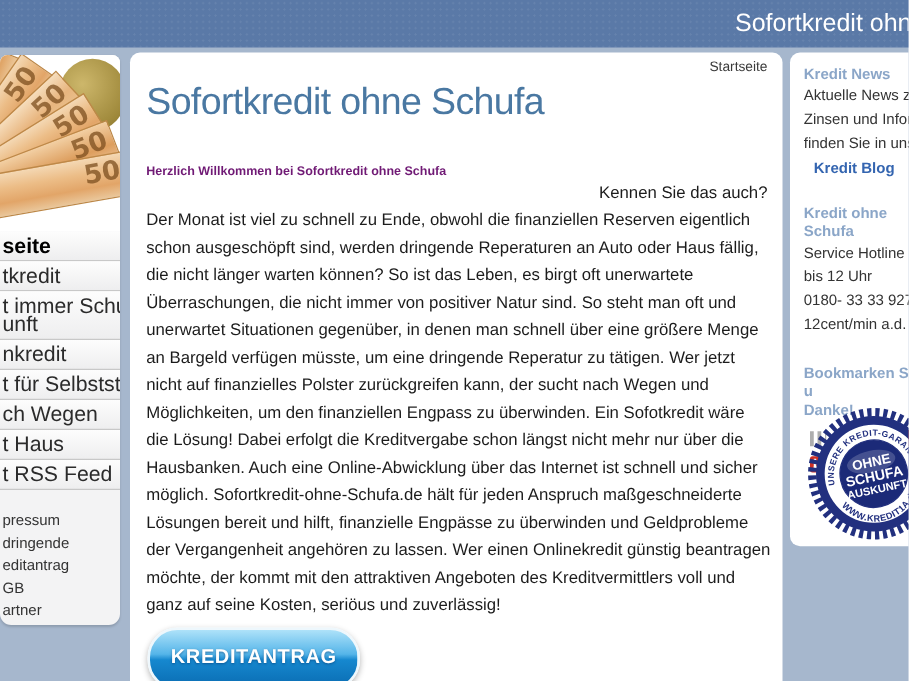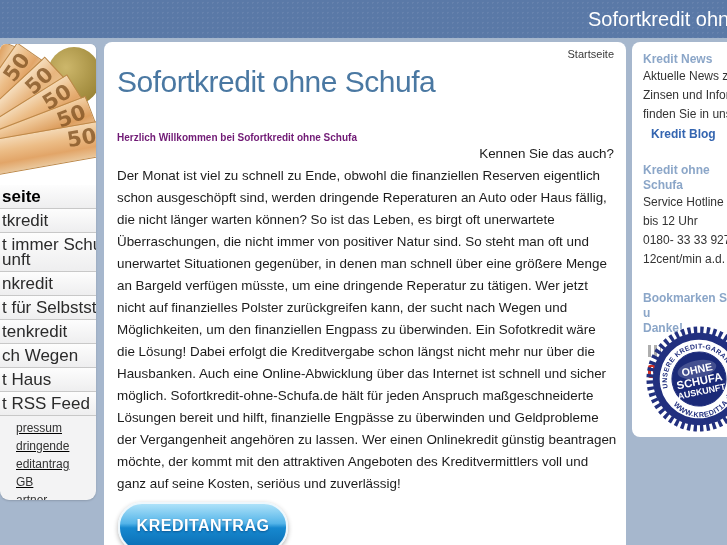--- a/index.html
+++ b/index.html
@@ -26,21 +26,21 @@
   .n3{transform:rotate(-55deg);}
   .n4{transform:rotate(-43deg);background:linear-gradient(180deg,#f6ddbc 0%,#e8b57e 50%,#e9c famous 0);}
   .n4{background:linear-gradient(180deg,#f6ddbc 0%,#e8b57e 50%,#e9c491 100%);}
   .n5{transform:rotate(-32deg);}
   .n6{transform:rotate(-21deg);background:linear-gradient(180deg,#f2cfa3 0%,#dd9e5e 55%,#eec69a 100%);}
   .n7{transform:rotate(-10deg);}
   .menu{list-style:none;margin:0;padding:0;}
   .menu-item{padding:4px 2px 4px 2px;font-size:17px;color:#2b2b2b;line-height:15px;white-space:nowrap;
     border-bottom:1px solid #c8c8c8;background:linear-gradient(180deg,#fdfdfd,#eeeeef);cursor:pointer;}
   .menu-item.active{font-weight:bold;color:#000;}
-  .footer-links{margin-top:3px;padding-left:16px;text-decoration:underline;}
+  .footer-links{margin-top:15px;padding-left:2px;}
   .footer-link{font-size:12px;color:#333;line-height:18px;white-space:nowrap;cursor:pointer;}
 
   
   .main-panel{position:absolute;left:104px;top:42px;width:522px;height:520px;background:#fff;
     border-radius:8px 8px 0 0;padding:0;box-sizing:border-box;}
   .main-inner{padding:6px 12px 0 13px;}
   .breadcrumb{font-size:11px;color:#3a3a3a;text-align:right;}
   .page-title{font-size:30px;font-weight:400;color:#4a78a2;margin:5px 0 0 0;letter-spacing:-.5px;}
   .welcome-heading{font-size:10px;font-weight:bold;color:#701a75;margin:33px 0 0 0;}
   .intro-line,.body-text{font-size:13.4px;color:#1c1c1c;line-height:22px;}
@@ -103,21 +103,20 @@
       <div class="note n7">
           <span class="note-num">50</span>
         </div>
     </div>
     <ul class="menu">
       <li class="menu-item active"><span>seite</span></li>
       <li class="menu-item"><span>tkredit</span></li>
       <li class="menu-item"><span>t immer Schufa</span><br><span>unft</span></li>
       <li class="menu-item"><span>nkredit</span></li>
       <li class="menu-item"><span>t für Selbstständige</span></li>
-      <li class="menu-item"><span>tenkredit</span></li>
       <li class="menu-item"><span>ch Wegen</span></li>
       <li class="menu-item"><span>t Haus</span></li>
       <li class="menu-item"><span>t RSS Feed</span></li>
     </ul>
     <div class="footer-links">
       <div class="footer-link">pressum</div>
       <div class="footer-link">dringende</div>
       <div class="footer-link">editantrag</div>
       <div class="footer-link">GB</div>
       <div class="footer-link">artner</div>

